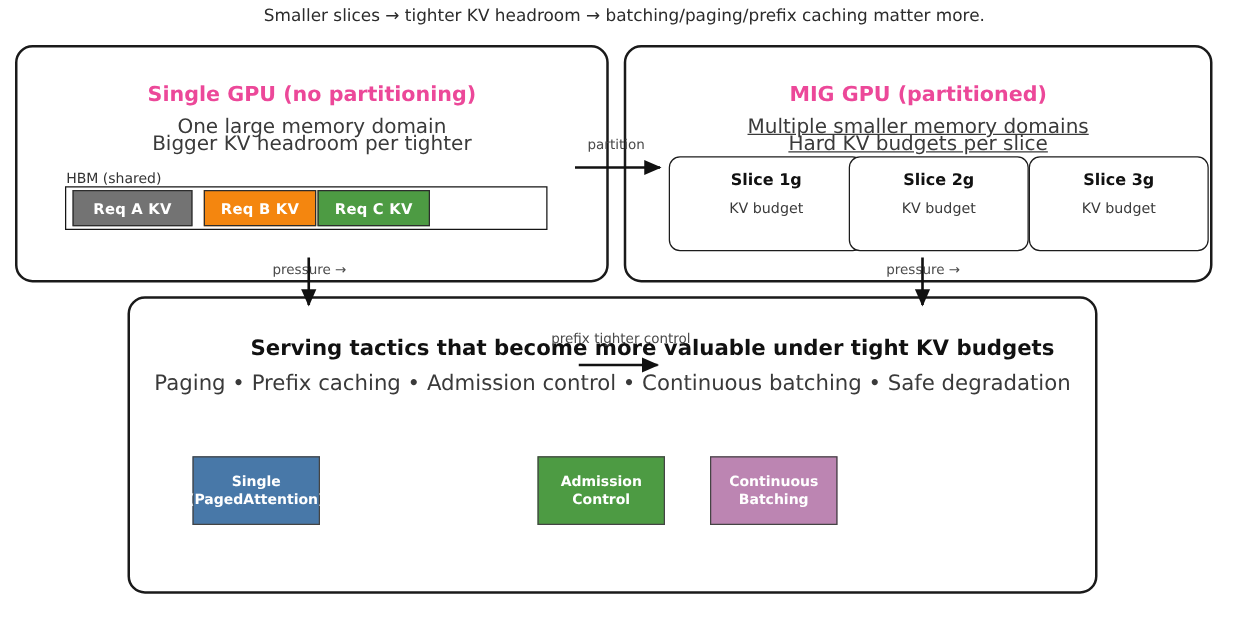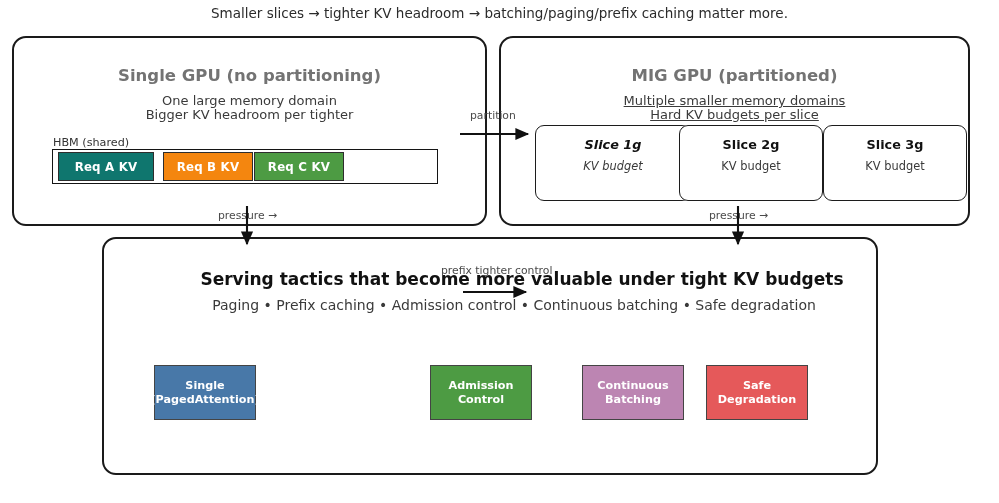--- a/index.html
+++ b/index.html
@@ -37,27 +37,27 @@
   #panel-left  { left: 12px;  top: 36px;  width: 475px; height: 190px; }
   #panel-right { left: 499px; top: 36px;  width: 471px; height: 190px; }
   #panel-bottom{ left: 102px; top: 237px; width: 776px; height: 238px; }
 
   .panel-title {
     position: absolute;
     left: 0; width: 100%;
     text-align: center;
     font-weight: bold;
     font-size: 16.5px;
-    color: #737373;
+    color: #ec4899;
   }
   .panel-sub {
     position: absolute;
     left: 0; width: 100%;
     text-align: center;
-    font-size: 13px;
+    font-size: 16px;
     line-height: 14px;
     color: #3a3a3a;
   }
   .sub-line { display: block; }
 
   
   .hbm-label {
     position: absolute;
     left: 53px; top: 136px;
     font-size: 11.2px;
@@ -78,35 +78,35 @@
     box-sizing: border-box;
     border: 1.6px solid #2d2d2d;
     color: #ffffff;
     font-weight: bold;
     font-size: 11.8px;
     display: flex;
     align-items: center;
     justify-content: center;
     letter-spacing: 0.2px;
   }
-  #kv-a { left: 58px;  width: 96px; background: #0f766e; }
+  #kv-a { left: 58px;  width: 96px; background: #737373; }
   #kv-b { left: 163px; width: 90px; background: #f4860f; }
   #kv-c { left: 254px; width: 90px; background: #4d9b43; }
 
   
   .slice {
     position: absolute;
     top: 125px;
     height: 76px;
     box-sizing: border-box;
     border: 1.6px solid #1c1c1c;
     border-radius: 9px;
     background: #ffffff;
   }
-  #slice-0 { left: 535px; width: 156px; font-style: italic; }
+  #slice-0 { left: 535px; width: 156px; }
   #slice-1 { left: 679px; width: 144px; }
   #slice-2 { left: 823px; width: 144px; }
   .slice-title {
     position: absolute;
     left: 0; top: 11px; width: 100%;
     text-align: center;
     font-weight: bold;
     font-size: 12.8px;
     color: #111111;
   }
@@ -126,44 +126,43 @@
     text-align: center;
     font-weight: bold;
     font-size: 17px;
     color: #111111;
   }
   .bottom-sub {
     position: absolute;
     left: 102px; top: 297px;
     width: 776px;
     text-align: center;
-    font-size: 14px;
+    font-size: 17px;
     color: #3a3a3a;
-    padding-left: 24px;
   }
   .tactic {
     position: absolute;
     top: 365px;
     width: 102px;
     height: 55px;
     box-sizing: border-box;
     border: 1.6px solid #444444;
     display: flex;
     align-items: center;
     justify-content: center;
     text-align: center;
     color: #ffffff;
     font-weight: bold;
     font-size: 11.2px;
     line-height: 13.5px;
   }
   #tactic-0 { left: 154px; background: #4878a8; }
   #tactic-1 { left: 292px; background: #f4860f; }
   #tactic-2 { left: 430px; background: #4d9b43; }
-  #tactic-3 { left: 568px; background: #bc85b2; margin-left: 14px; }
+  #tactic-3 { left: 568px; background: #bc85b2; }
   #tactic-4 { left: 706px; background: #e5595a; }
   .tactic .tline { display: block; }
 
   
   .conn-label {
     position: absolute;
     font-size: 10.8px;
     color: #4a4a4a;
     white-space: nowrap;
   }
@@ -232,26 +231,20 @@
   <div class="tactic" id="tactic-2">
     <span>
       <span class="tline">Admission</span>
       <span class="tline">Control</span>
     </span>
   </div>
   <div class="tactic" id="tactic-3">
     <span>
       <span class="tline">Continuous</span>
       <span class="tline">Batching</span>
-    </span>
-  </div>
-  <div class="tactic" id="tactic-4">
-    <span>
-      <span class="tline">Safe</span>
-      <span class="tline">Degradation</span>
     </span>
   </div>
 
   <div class="conn-label" id="label-partition">partition</div>
   <div class="conn-label" id="label-pressure-l">pressure →</div>
   <div class="conn-label" id="label-pressure-r">pressure →</div>
   <div class="conn-label" id="label-needs">prefix tighter control</div>
 
   <svg class="overlay" viewBox="0 0 999 503">
     <defs>

